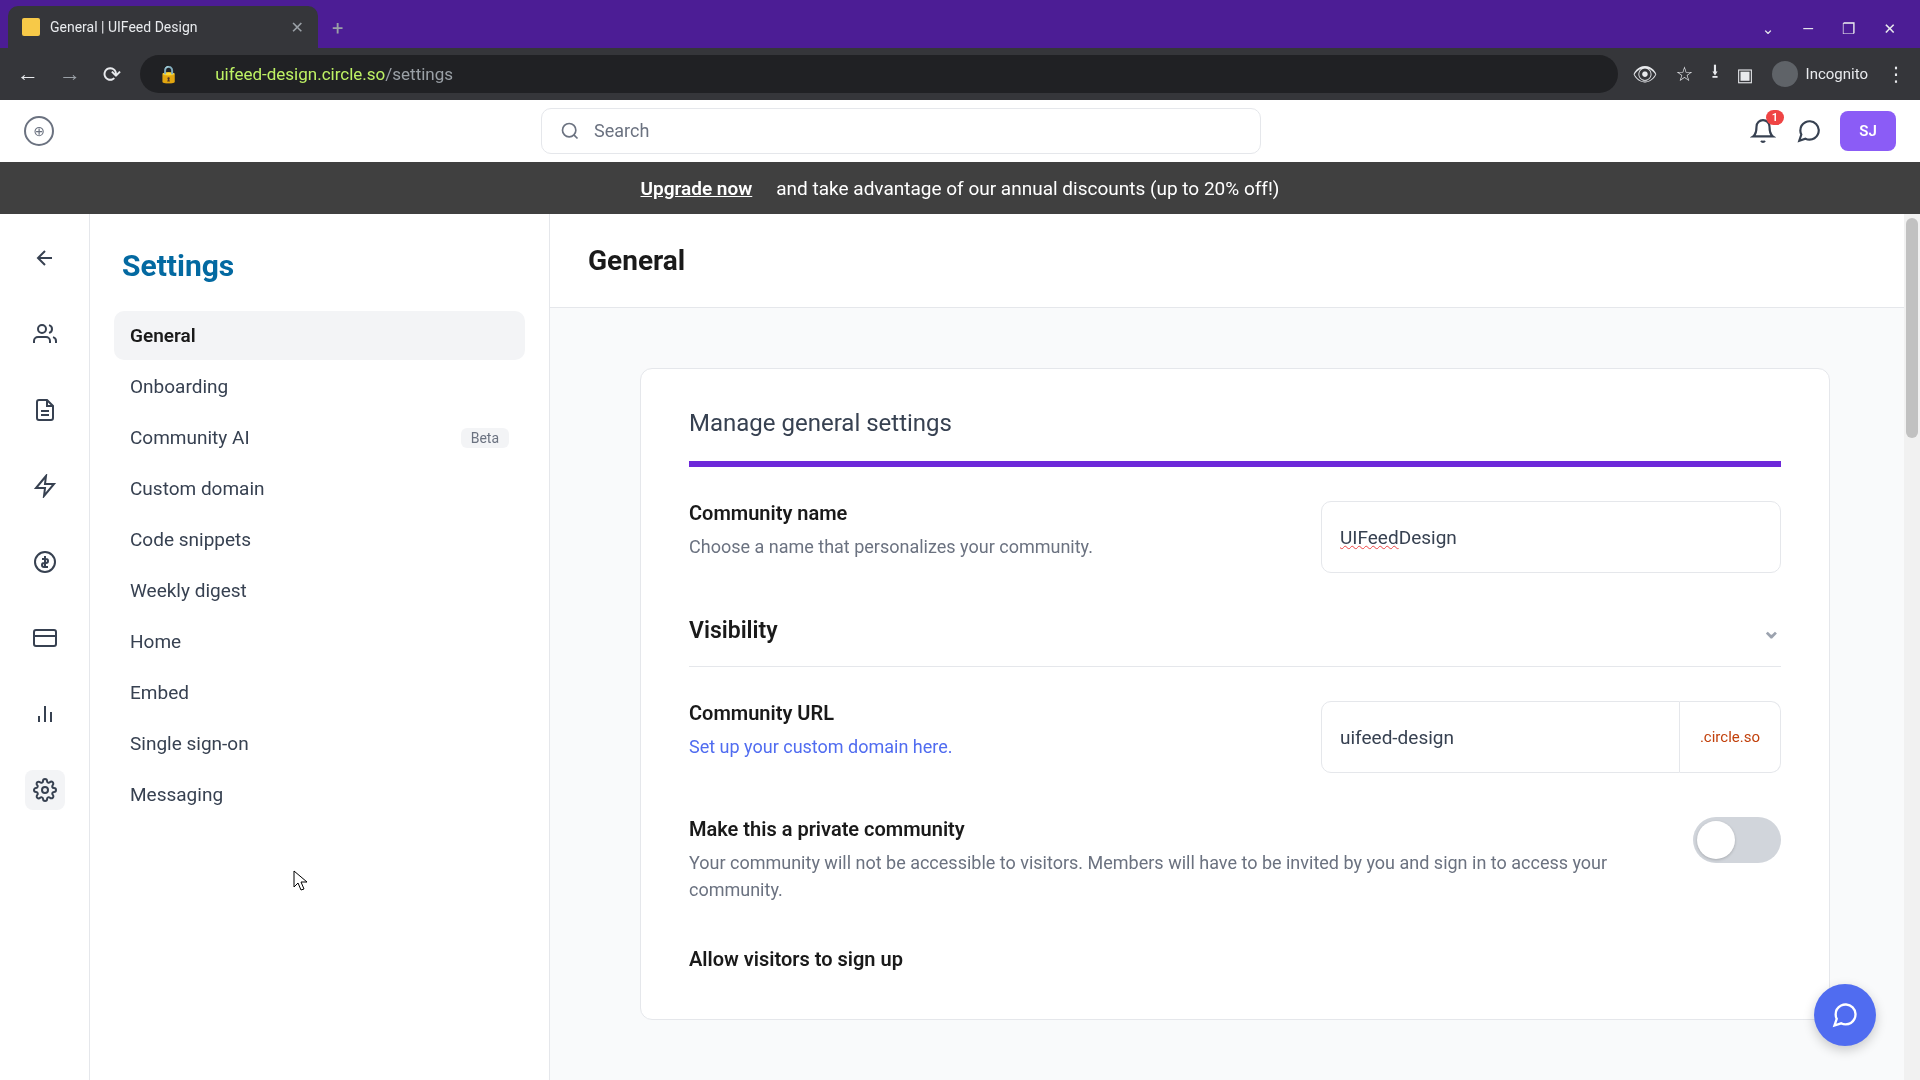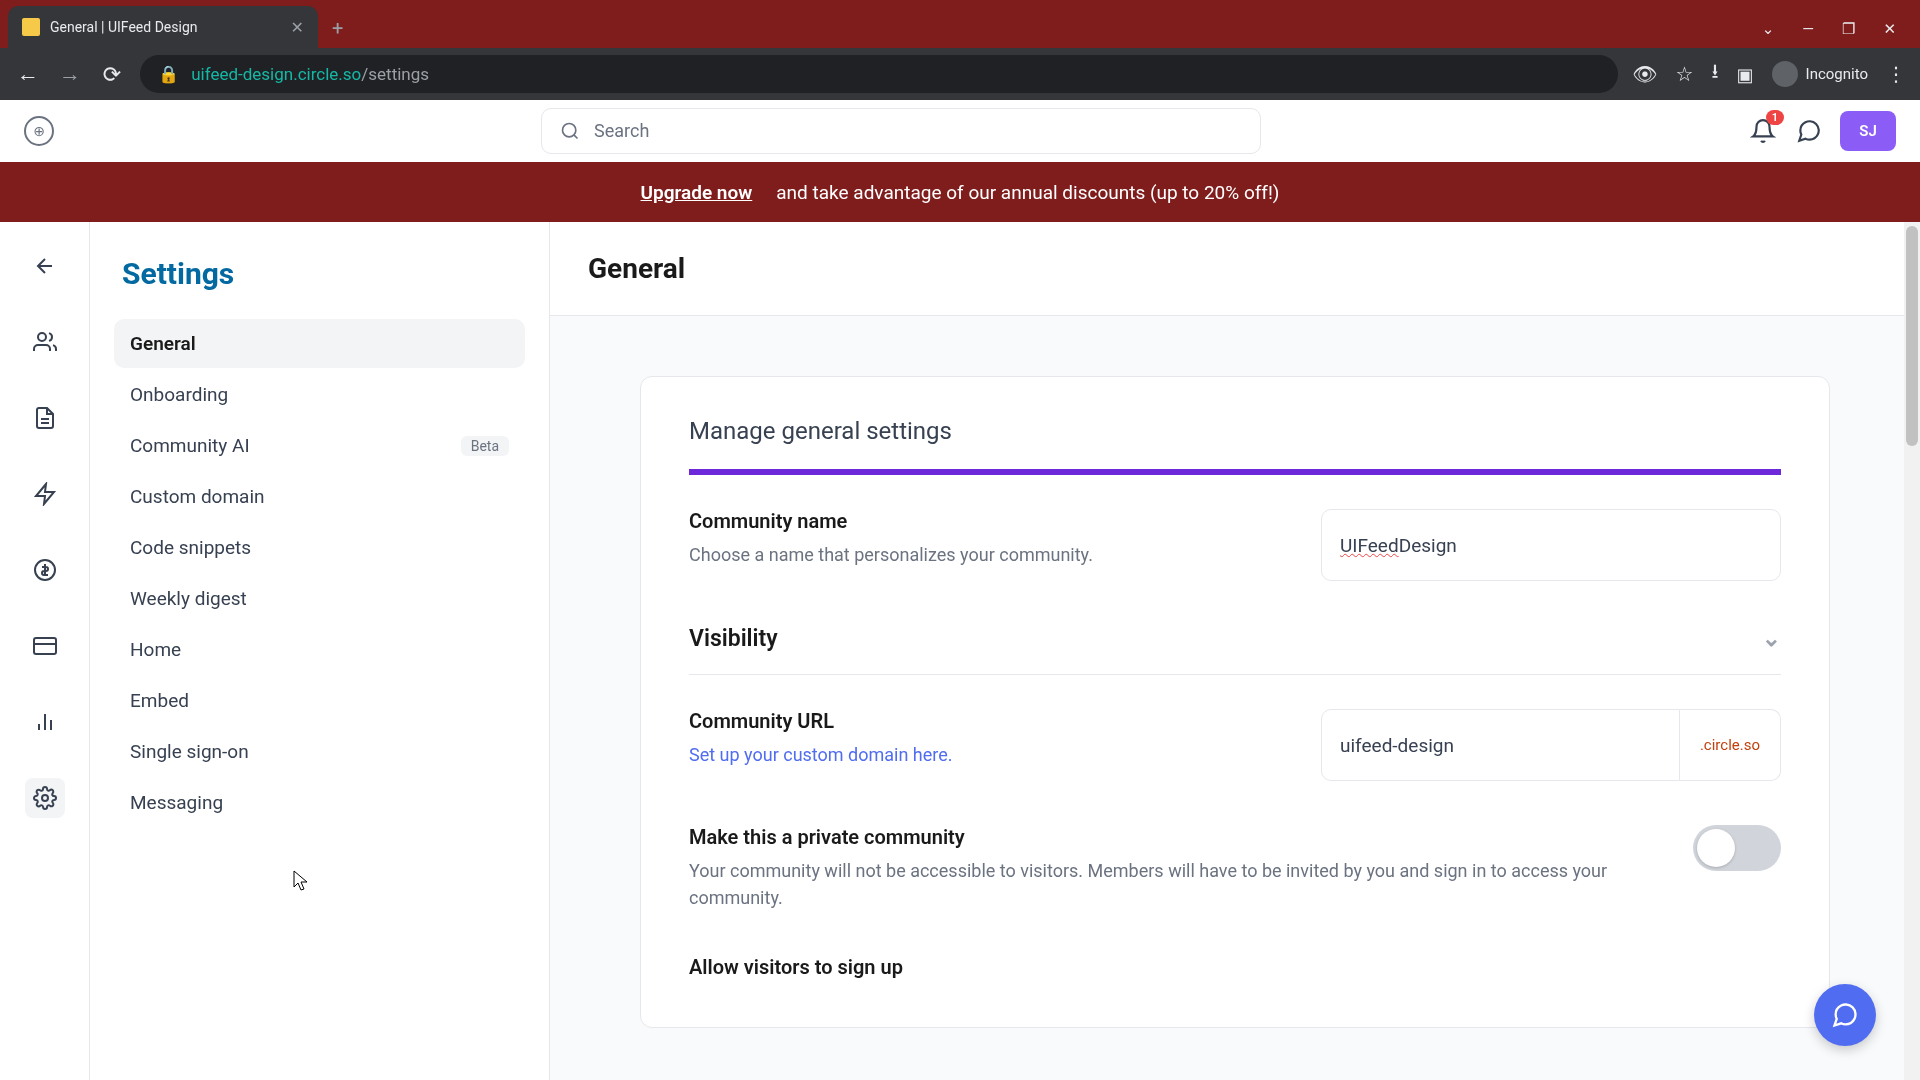--- a/index.html
+++ b/index.html
@@ -1,50 +1,50 @@
 <!DOCTYPE html>
 <html><head>
 <meta charset="utf-8">
 <style>
 * { margin: 0; padding: 0; box-sizing: border-box; font-family: -apple-system, BlinkMacSystemFont, "Segoe UI", Roboto, sans-serif; }
 body { background: #fff; overflow: hidden; width: 1920px; height: 1080px; }
 
 
-.browser-chrome { background: #7f1d1d; height: 48px; display: flex; align-items: flex-end; }
+.browser-chrome { background: #4c1d95; height: 48px; display: flex; align-items: flex-end; }
 .tab { background: #35363a; height: 42px; border-radius: 10px 10px 0 0; display: flex; align-items: center; padding: 0 14px; margin-left: 8px; min-width: 310px; color: #e8eaed; font-size: 14px; gap: 10px; }
 .tab-favicon { width: 18px; height: 18px; background: #f7c948; border-radius: 2px; }
 .tab-title { flex: 1; }
 .tab-close { color: #9aa0a6; font-size: 16px; cursor: pointer; }
 .new-tab { color: #9aa0a6; font-size: 20px; padding: 0 14px; margin-bottom: 8px; cursor: pointer; }
 .window-controls { margin-left: auto; display: flex; gap: 28px; padding: 0 24px 10px 0; color: #e8eaed; }
 .window-controls span { cursor: pointer; font-size: 15px; }
 
 .toolbar { background: #35363a; height: 52px; display: flex; align-items: center; padding: 0 14px; gap: 14px; }
 .nav-btn { color: #9aa0a6; font-size: 22px; cursor: pointer; width: 28px; text-align: center; }
 .nav-btn.active { color: #e8eaed; }
 .url-bar { flex: 1; background: #202124; border-radius: 24px; height: 38px; display: flex; align-items: center; padding: 0 18px; color: #9aa0a6; font-size: 17px; gap: 12px; }
-.url-text { color: #14b8a6; }
+.url-text { color: #bef264; margin-left: 24px; }
 .url-path { color: #9aa0a6; }
 .toolbar-right { display: flex; align-items: center; gap: 18px; color: #e8eaed; }
 .incognito-badge { display: flex; align-items: center; gap: 8px; font-size: 15px; }
 .incognito-icon { width: 26px; height: 26px; background: #5f6368; border-radius: 50%; }
 
 
 .app-header { height: 62px; border-bottom: 1px solid #fff; display: flex; align-items: center; padding: 0 24px; gap: 20px; background:#fff; }
 .app-logo { width: 30px; height: 30px; border: 2px solid #6b7280; border-radius: 50%; display: flex; align-items: center; justify-content: center; font-size: 14px; color: #6b7280; }
 .search-wrap { flex: 1; display: flex; justify-content: center; }
 .search-box { width: 720px; height: 46px; border: 1px solid #e5e7eb; border-radius: 10px; display: flex; align-items: center; padding: 0 18px; gap: 14px; color: #6b7280; font-size: 18px; }
 .header-right { display: flex; align-items: center; gap: 16px; }
 .notif-wrap { position: relative; }
 .notif-badge { position: absolute; top: -6px; right: -6px; background: #ef4444; color: #fff; border-radius: 10px; font-size: 11px; padding: 1px 6px; font-weight: 600; }
 .icon-btn { width: 30px; height: 30px; display: flex; align-items: center; justify-content: center; color: #374151; cursor: pointer; }
 .avatar { width: 56px; height: 40px; background: #8b5cf6; border-radius: 8px; color: #fff; display: flex; align-items: center; justify-content: center; font-weight: 600; font-size: 15px; }
 
 
-.banner { background: #7f1d1d; color: #fff; height: 60px; display: flex; align-items: center; justify-content: center; font-size: 19px; gap: 24px; }
+.banner { background: #404040; color: #fff; height: 52px; display: flex; align-items: center; justify-content: center; font-size: 19px; gap: 24px; }
 .banner-link { text-decoration: underline; font-weight: 600; cursor: pointer; }
 
 
 .main-area { display: flex; height: calc(1080px - 48px - 52px - 62px - 52px); }
 .icon-rail { width: 90px; border-right: 1px solid #e5e7eb; display: flex; flex-direction: column; align-items: center; padding-top: 24px; gap: 36px; }
 .rail-icon { width: 40px; height: 40px; display: flex; align-items: center; justify-content: center; color: #374151; cursor: pointer; border-radius: 8px; }
 .rail-icon.active { background: #f3f4f6; }
 .rail-icon svg { width: 24px; height: 24px; }
 
 .settings-sidebar { width: 460px; border-right: 1px solid #e5e7eb; padding: 34px 24px; }

